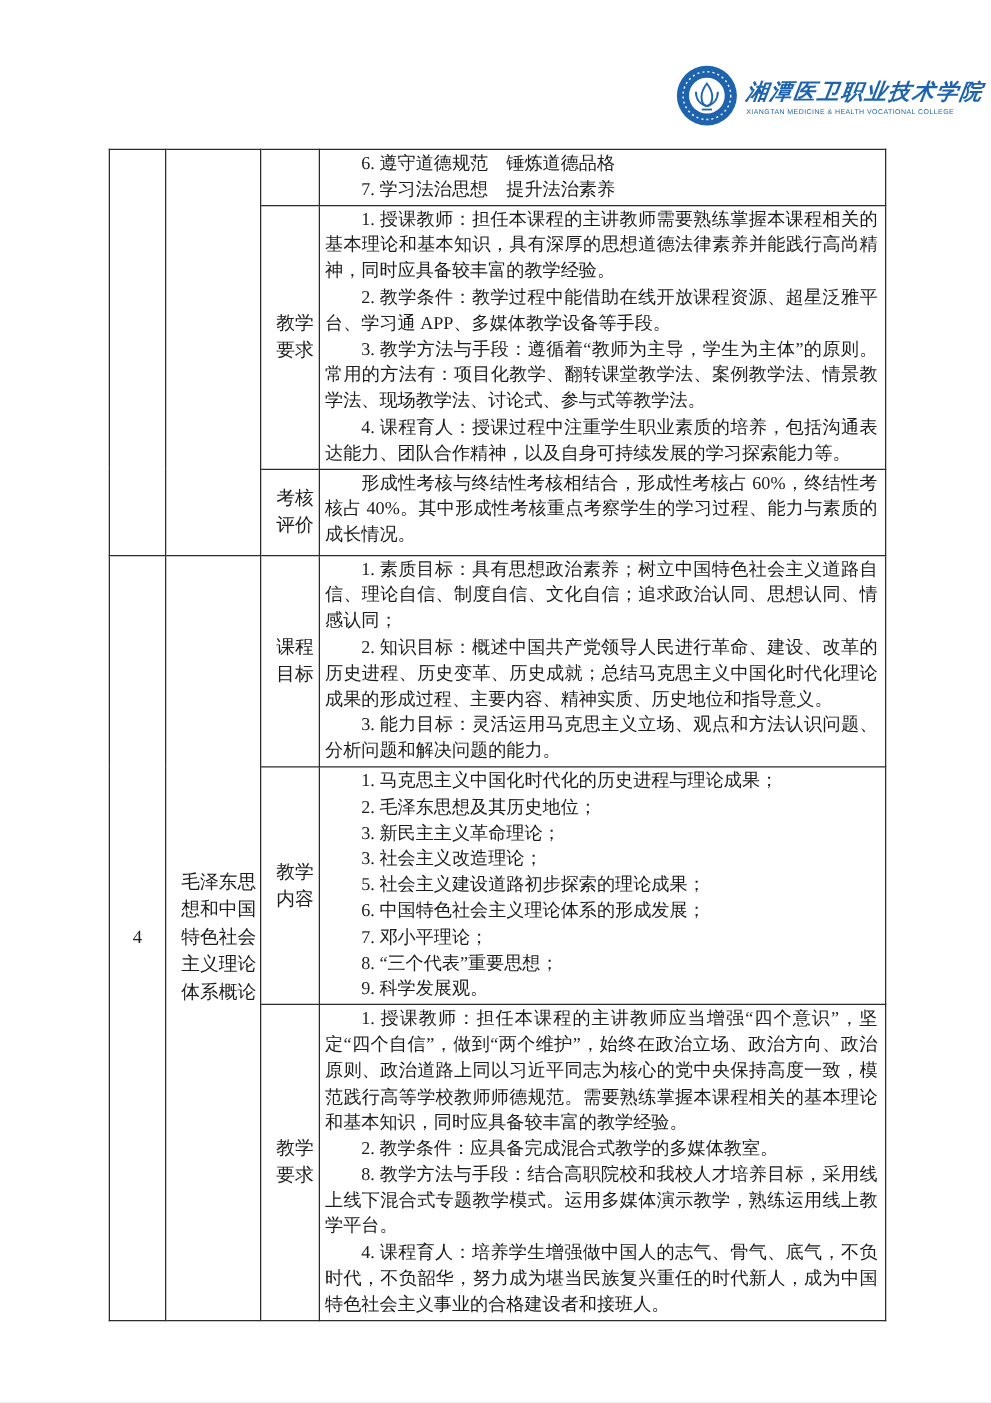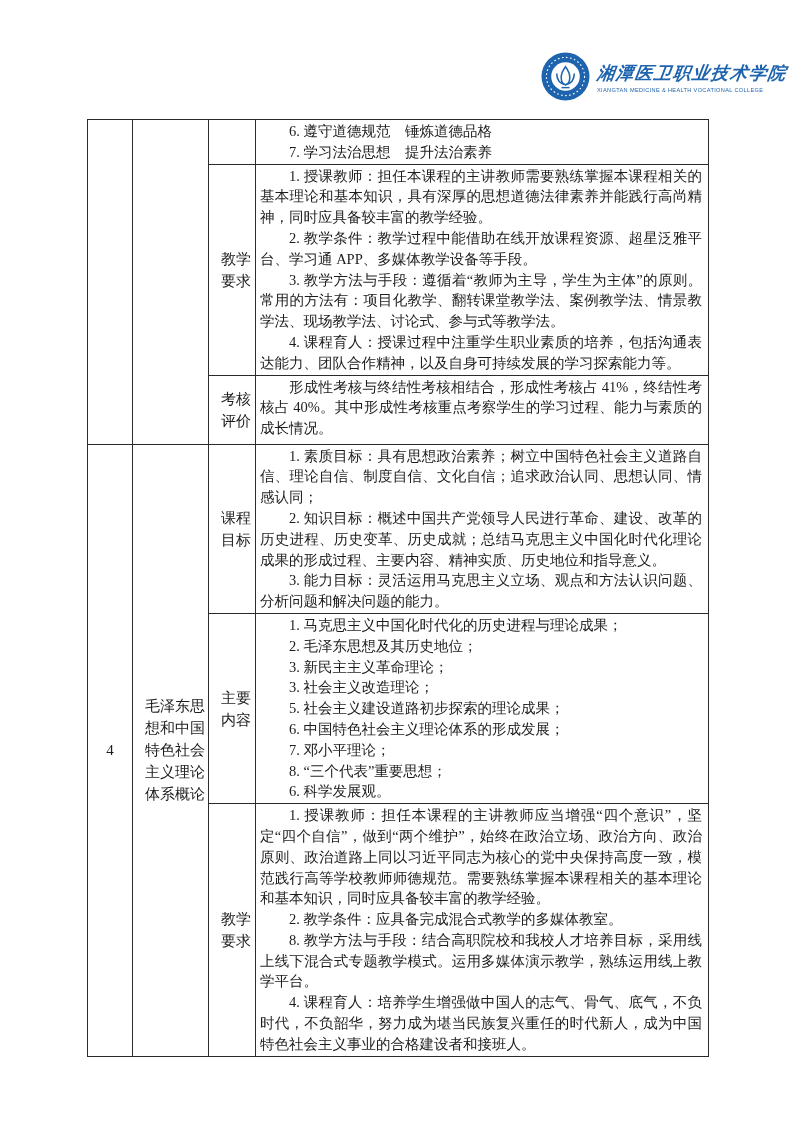--- a/index.html
+++ b/index.html
@@ -122,53 +122,53 @@
         <p>3. 教学方法与手段：遵循着“教师为主导，学生为主体”的原则。常用的方法有：项目化教学、翻转课堂教学法、案例教学法、情景教学法、现场教学法、讨论式、参与式等教学法。</p>
         <p>4. 课程育人：授课过程中注重学生职业素质的培养，包括沟通表达能力、团队合作精神，以及自身可持续发展的学习探索能力等。</p>
       </td>
     </tr>
 
     <tr>
       <td class="label-cell">
         <span>考核评价</span>
       </td>
       <td class="content-cell">
-        <p>形成性考核与终结性考核相结合，形成性考核占 41%，终结性考核占 40%。其中形成性考核重点考察学生的学习过程、能力与素质的成长情况。</p>
+        <p>形成性考核与终结性考核相结合，形成性考核占 60%，终结性考核占 40%。其中形成性考核重点考察学生的学习过程、能力与素质的成长情况。</p>
       </td>
     </tr>
 
     <tr>
       <td rowspan="3" class="itemno-cell">4</td>
       <td rowspan="3" class="coursename-cell">
         <span>毛泽东思想和中国特色社会主义理论体系概论</span>
       </td>
       <td class="label-cell">
         <span>课程目标</span>
       </td>
       <td class="content-cell">
         <p>1. 素质目标：具有思想政治素养；树立中国特色社会主义道路自信、理论自信、制度自信、文化自信；追求政治认同、思想认同、情感认同；</p>
         <p>2. 知识目标：概述中国共产党领导人民进行革命、建设、改革的历史进程、历史变革、历史成就；总结马克思主义中国化时代化理论成果的形成过程、主要内容、精神实质、历史地位和指导意义。</p>
         <p>3. 能力目标：灵活运用马克思主义立场、观点和方法认识问题、分析问题和解决问题的能力。</p>
       </td>
     </tr>
 
     <tr>
       <td class="label-cell">
-        <span>主要内容</span>
+        <span>教学内容</span>
       </td>
       <td class="content-cell">
         <p>1. 马克思主义中国化时代化的历史进程与理论成果；</p>
         <p>2. 毛泽东思想及其历史地位；</p>
         <p>3. 新民主主义革命理论；</p>
         <p>3. 社会主义改造理论；</p>
         <p>5. 社会主义建设道路初步探索的理论成果；</p>
         <p>6. 中国特色社会主义理论体系的形成发展；</p>
         <p>7. 邓小平理论；</p>
         <p>8. “三个代表”重要思想；</p>
-        <p>6. 科学发展观。</p>
+        <p>9. 科学发展观。</p>
       </td>
     </tr>
 
     <tr>
       <td class="label-cell">
         <span>教学要求</span>
       </td>
       <td class="content-cell">
         <p>1. 授课教师：担任本课程的主讲教师应当增强“四个意识”，坚定“四个自信”，做到“两个维护”，始终在政治立场、政治方向、政治原则、政治道路上同以习近平同志为核心的党中央保持高度一致，模范践行高等学校教师师德规范。需要熟练掌握本课程相关的基本理论和基本知识，同时应具备较丰富的教学经验。</p>
         <p>2. 教学条件：应具备完成混合式教学的多媒体教室。</p>

